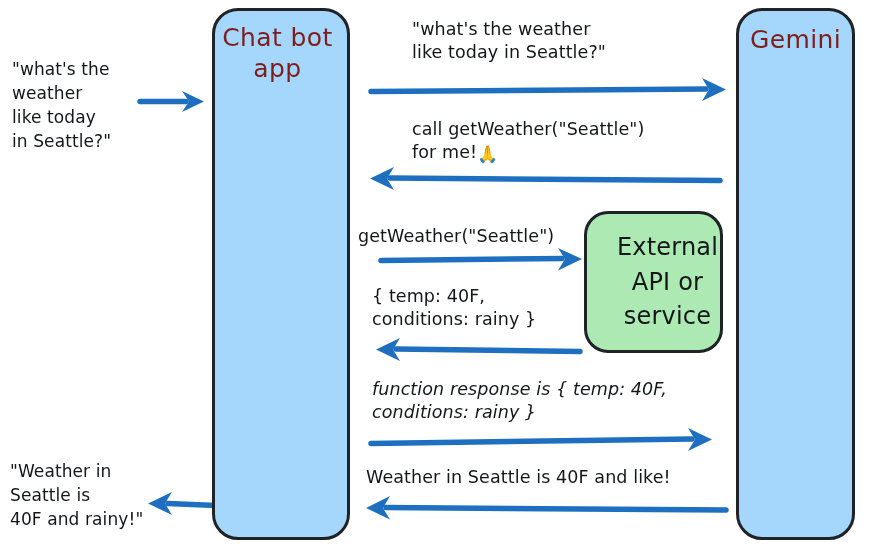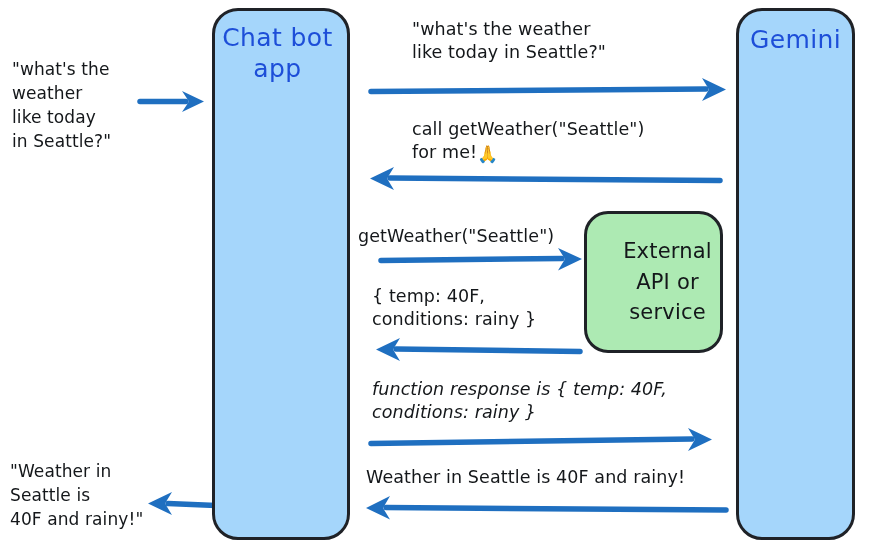--- a/index.html
+++ b/index.html
@@ -22,21 +22,21 @@
     box-sizing: border-box;
     border: 3px solid #1f2227;
     border-radius: 26px;
     display: flex;
     justify-content: center;
     z-index: 2;
   }
   .lane .lane-title {
     display: block;
     text-align: center;
-    color: #1d4ed8;
+    color: #7f1d1d;
     font-family: "DejaVu Sans", sans-serif;
     font-weight: 400;
     line-height: 1.22;
     letter-spacing: 0.4px;
     white-space: pre-line;
   }
 
   #lane-chatbot {
     left: 212px;
     top: 8px;
@@ -73,21 +73,21 @@
     border: 3px solid #1f2227;
     border-radius: 24px;
     background: #adeab3;
     display: flex;
     align-items: center;
     justify-content: center;
     z-index: 3;
   }
   #node-external .node-title {
     text-align: center;
-    font-size: 21px;
+    font-size: 24px;
     line-height: 1.45;
     color: #14171a;
     white-space: pre-line;
     letter-spacing: 0.2px;
     margin-left: 28px;
   }
 
   
   .msg-label {
     position: absolute;
@@ -196,19 +196,19 @@
 for me!</span><span class="emoji-pray">🙏</span></div>
 
   <div class="msg-label" id="label-api-call">getWeather("Seattle")</div>
 
   <div class="msg-label" id="label-api-response">{ temp: 40F,
 conditions: rainy }</div>
 
   <div class="msg-label" id="label-fn-response">function response is { temp: 40F,
 conditions: rainy }</div>
 
-  <div class="msg-label" id="label-final-answer">Weather in Seattle is 40F and rainy!</div>
+  <div class="msg-label" id="label-final-answer">Weather in Seattle is 40F and like!</div>
 
   <div class="msg-label edge" id="label-user-reply">"Weather in
 Seattle is
 40F and rainy!"</div>
 
 </div>
 
 </body></html>

